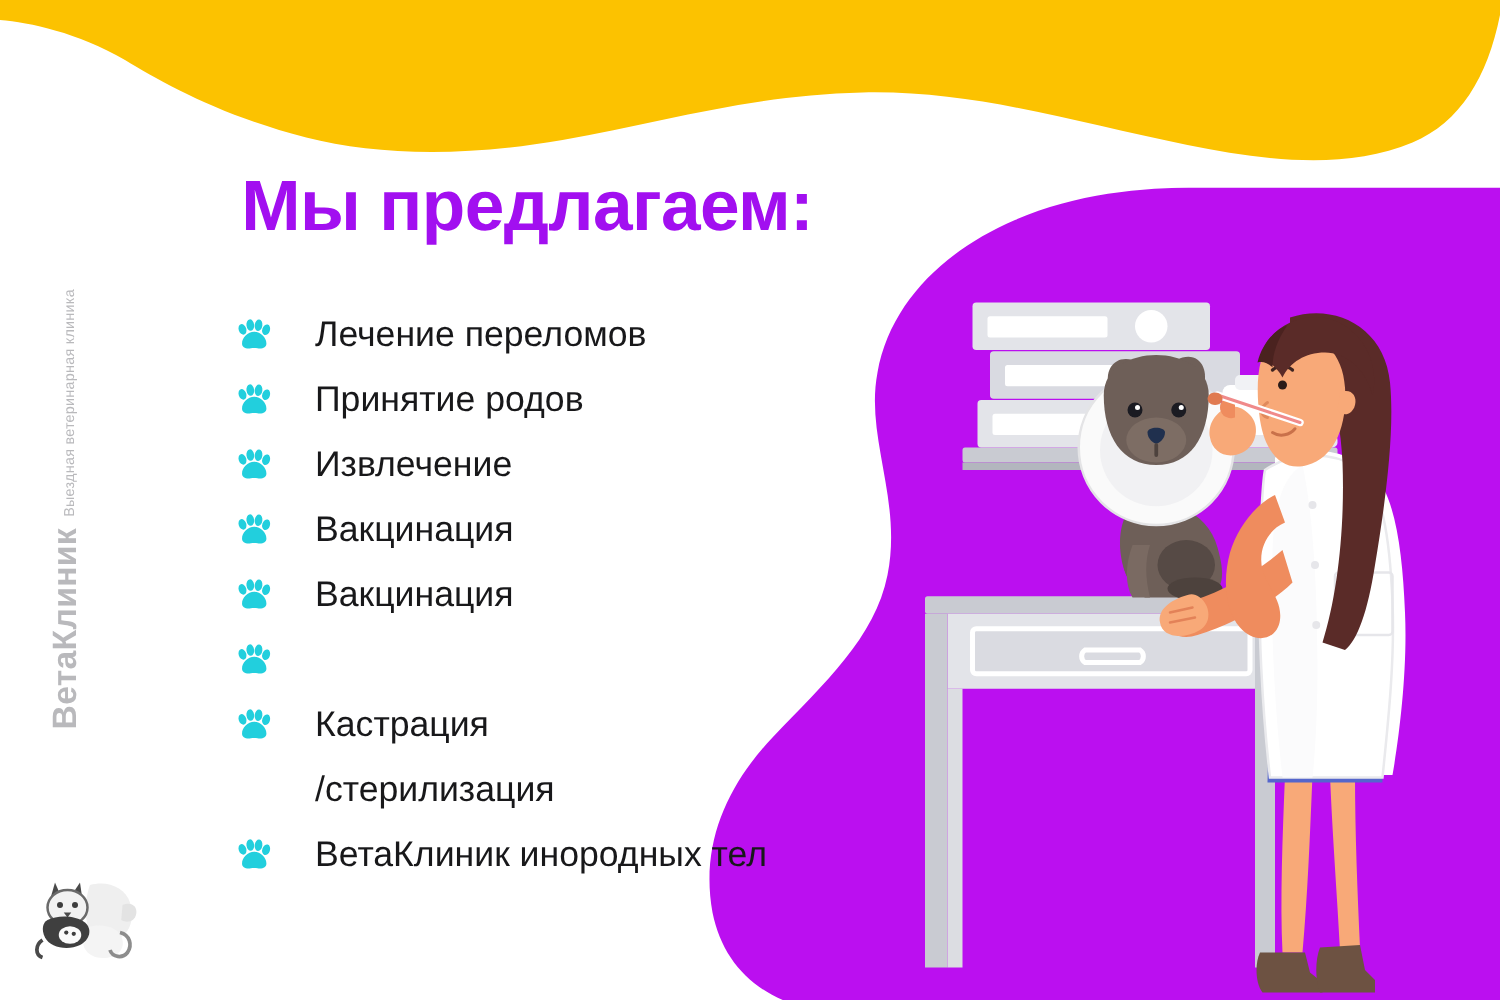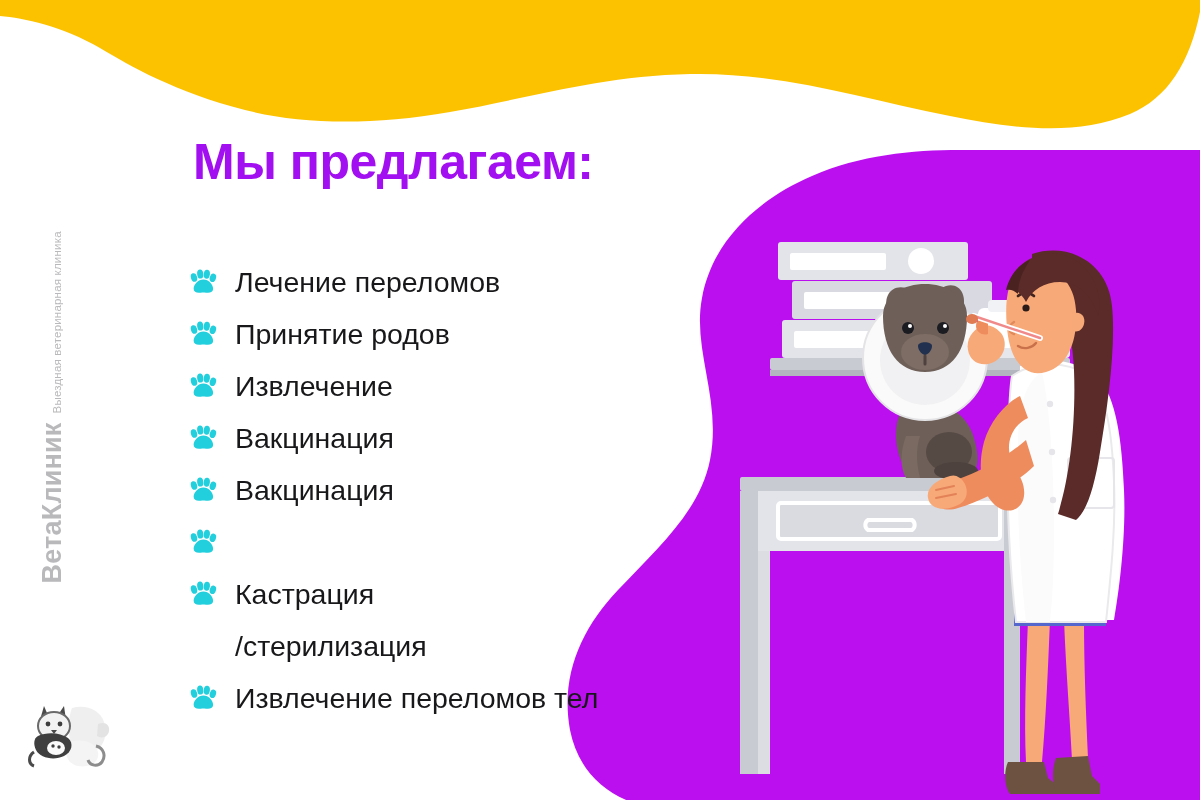--- a/index.html
+++ b/index.html
@@ -47,34 +47,34 @@
     font-size:11.5px;font-weight:400;color:#b9b9bc;letter-spacing:.2px;line-height:1;
     padding-bottom:3px;
   }
   .brand-mark{
     position:absolute;left:26px;top:690px;width:86px;height:80px;
   }
 
   
   .headline{
     position:absolute;left:193px;top:136px;
-    font-size:50px;font-weight:700;letter-spacing:-0.5px;
+    font-size:57px;font-weight:700;letter-spacing:-0.5px;
     color:#a20ff0;
     line-height:1.05;
     margin:0;
   }
 
   
   .services{
     position:absolute;left:188px;top:249px;
     list-style:none;margin:0;padding:0;
     width:610px;
   }
   .service-row{
-    display:flex;align-items:flex-end;gap:15px;
+    display:flex;align-items:flex-start;gap:32px;
     height:52px;
   }
   .paw-slot{
     width:32px;flex:0 0 32px;display:flex;align-items:center;
     height:38px;
   }
   .paw-slot.empty svg{visibility:hidden;}
   .service-label{
     font-size:28.5px;font-weight:500;color:#18181a;
     line-height:38px;white-space:nowrap;
@@ -245,21 +245,21 @@
     <li class="service-row">
       <span class="paw-slot">
         <svg viewBox="0 0 40 34" width="30" height="26" aria-hidden="true">
           <ellipse cx="8" cy="11" rx="4.1" ry="5.8" fill="#22cfdd" transform="rotate(-18 8 11)"></ellipse>
           <ellipse cx="16.3" cy="6.4" rx="4.1" ry="6.1" fill="#22cfdd" transform="rotate(-7 16.3 6.4)"></ellipse>
           <ellipse cx="25.1" cy="6.6" rx="4.1" ry="6.1" fill="#22cfdd" transform="rotate(7 25.1 6.6)"></ellipse>
           <ellipse cx="33.2" cy="11.4" rx="4.1" ry="5.8" fill="#22cfdd" transform="rotate(18 33.2 11.4)"></ellipse>
           <path d="M20.5,13.5 C27.5,13.5 33.5,20 33.5,26 C33.5,30.2 29.5,32 24,31.2 C21.8,30.9 19.2,30.9 17,31.2 C11.5,32 7.5,30.2 7.5,26 C7.5,20 13.5,13.5 20.5,13.5 Z" fill="#22cfdd"></path>
         </svg>
       </span>
-      <span class="service-label">Извлечение переломов тел</span>
+      <span class="service-label">ВетаКлиник инородных тел</span>
     </li>
   </ul>
 
   <svg class="illustration" viewBox="0 0 480 610" aria-hidden="true">
 
     <g>
       <rect x="50" y="168" width="300" height="12" rx="2" fill="#c9cbd2"></rect>
       <rect x="50" y="180" width="300" height="6" fill="#b3b6be"></rect>
 
       <rect x="62" y="130" width="185" height="38" rx="3" fill="#e3e4e9"></rect>

